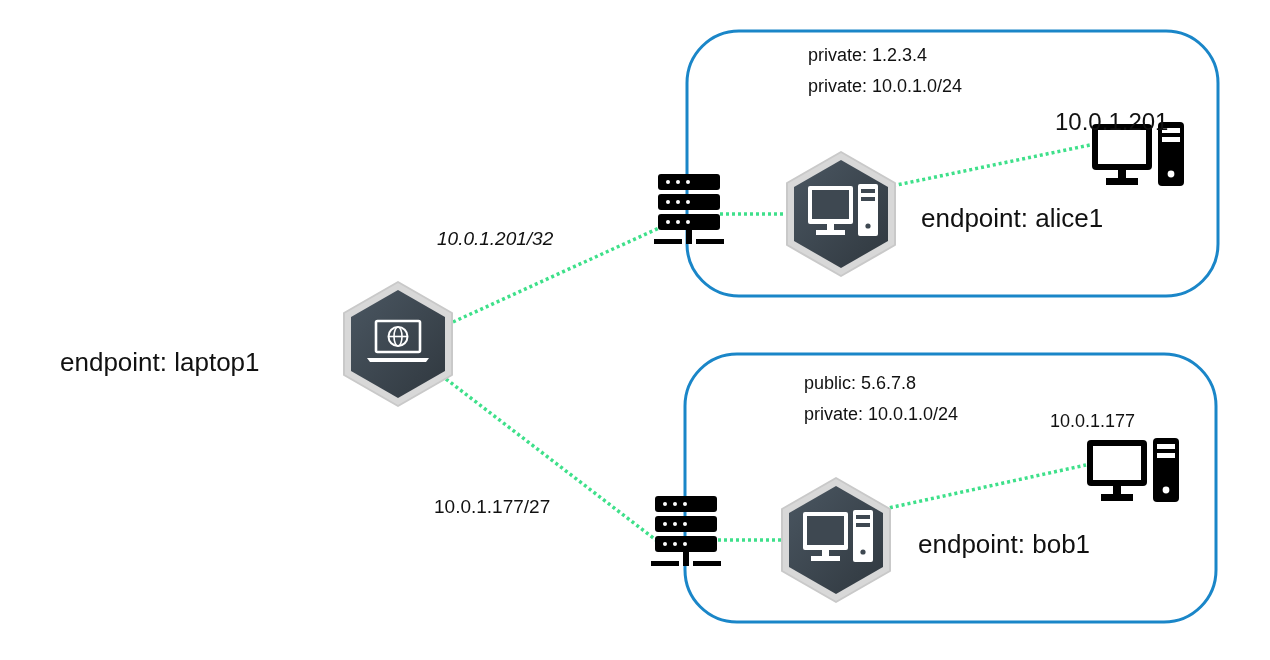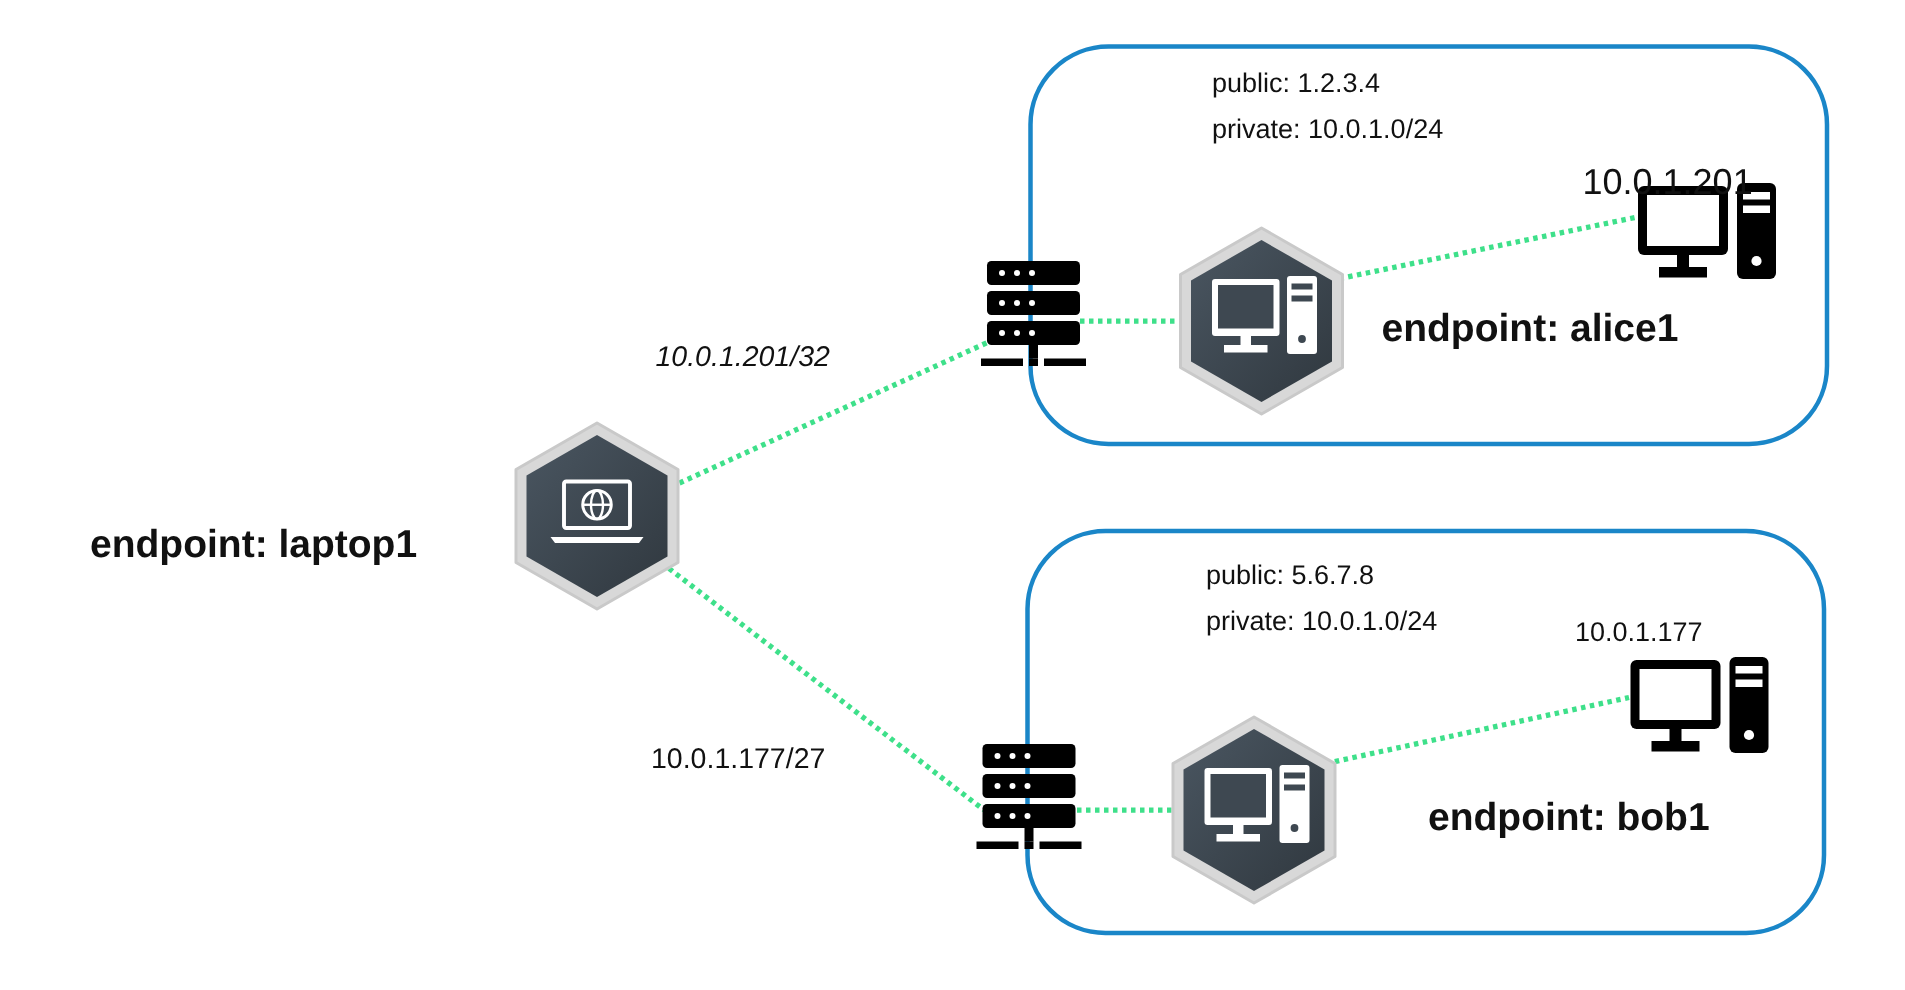--- a/index.html
+++ b/index.html
@@ -1,20 +1,20 @@
 <!DOCTYPE html>
 <html><head>
   <meta charset="utf-8">
   <style>
     html, body { margin: 0; padding: 0; background: #ffffff; }
     body { width: 1270px; height: 660px; position: relative; overflow: hidden;
            font-family: "Liberation Sans", "DejaVu Sans", sans-serif; color: #111; }
     #diagram { position: absolute; left: 0; top: 0; }
     .lbl { position: absolute; white-space: nowrap; color: #111; line-height: 1; }
-    .lbl-big { font-size: 26px; font-weight: bold; }
+    .lbl-big { font-size: 26px; }
     .lbl-med { font-size: 19px; }
     .lbl-small { font-size: 18px; line-height: 30px; }
   </style>
 </head>
 <body>
 
 <svg id="diagram" width="1270" height="660" viewBox="0 0 1270 660" xmlns="http://www.w3.org/2000/svg">
   <defs>
     <linearGradient id="hexGrad" x1="0" y1="0" x2="1" y2="1">
       <stop offset="0" stop-color="#4a5661"></stop>
@@ -121,24 +121,24 @@
   </g>
   <g transform="translate(1131,468)">
     <g>
         <use href="#desktopBlack"></use>
       </g>
   </g>
 </svg>
 
 <div class="lbl lbl-big" style="left:60px; top:349px;">endpoint: laptop1</div>
 <div class="lbl lbl-big" style="left:921px; top:205px;">endpoint: alice1</div>
-<div class="lbl lbl-big" style="left:918px; top:531px;margin-left:34px;">endpoint: bob1</div>
+<div class="lbl lbl-big" style="left:918px; top:531px;">endpoint: bob1</div>
 
 <div class="lbl lbl-med" style="left:437px; top:229px;font-style:italic;">10.0.1.201/32</div>
 <div class="lbl lbl-med" style="left:434px; top:497px;">10.0.1.177/27</div>
 
-<div class="lbl lbl-small" style="left:808px; top:40px;">public: 1.2.3.4</div>
+<div class="lbl lbl-small" style="left:808px; top:40px;">private: 1.2.3.4</div>
 <div class="lbl lbl-small" style="left:808px; top:71px;">private: 10.0.1.0/24</div>
 <div class="lbl lbl-small" style="left:804px; top:368px;text-align:right;">public: 5.6.7.8</div>
 <div class="lbl lbl-small" style="left:804px; top:399px;">private: 10.0.1.0/24</div>
 
 <div class="lbl lbl-med" style="left:1055px; top:110px; font-size:24px;">10.0.1.201</div>
 <div class="lbl lbl-med" style="left:1050px; top:412px; font-size:18px;">10.0.1.177</div>
 
 </body></html>

